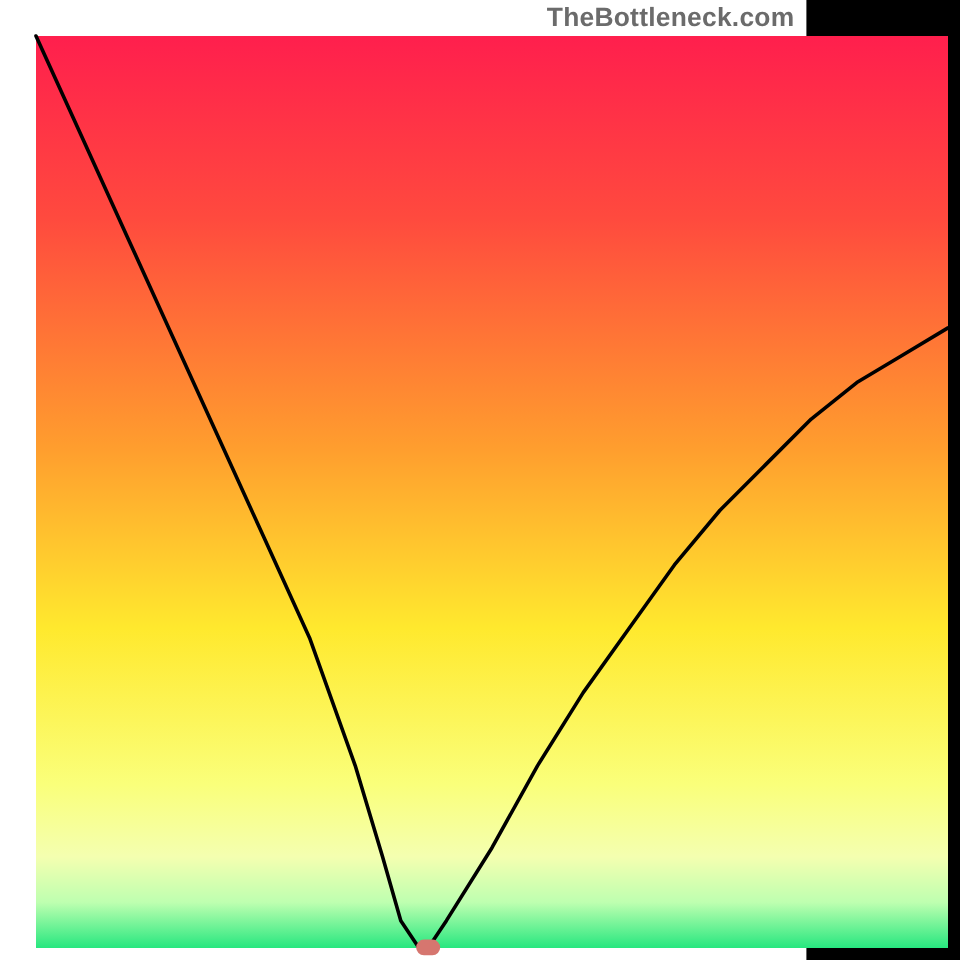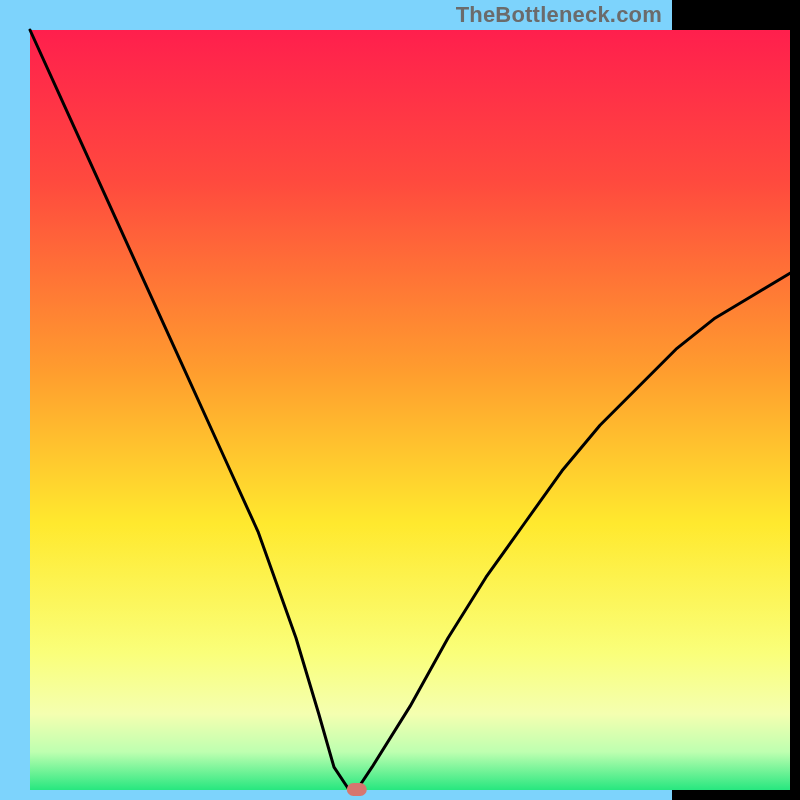--- a/index.html
+++ b/index.html
@@ -8,21 +8,21 @@
     width: 800px;
     height: 800px;
     overflow: hidden;
     background: #000;
     font-family: Arial, Helvetica, sans-serif;
   }
   .frame {
     position: relative;
     width: 672px;
     height: 800px;
-    background: #7dd3fc;
+    background: #ffffff;
   }
   .watermark {
     position: absolute;
     top: 2px;
     right: 10px;
     color: #6b6b6b;
     font-size: 22px;
     font-weight: 600;
     letter-spacing: 0.2px;
   }

